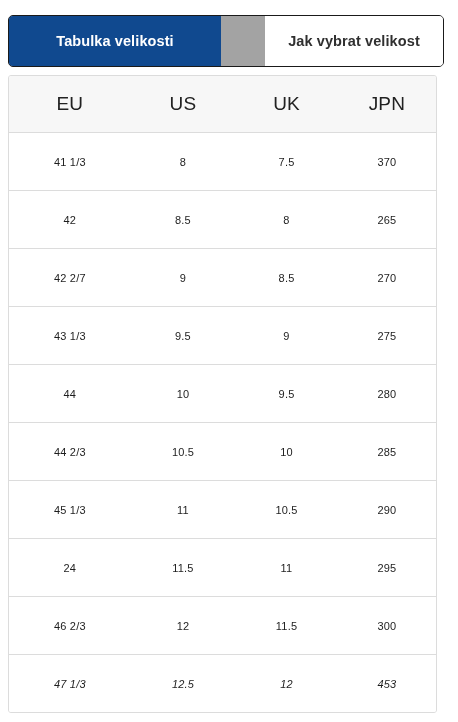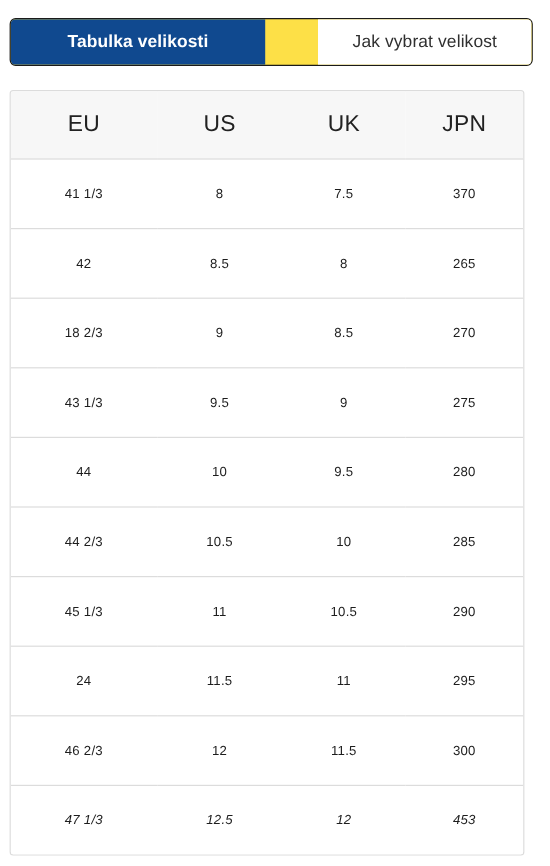--- a/index.html
+++ b/index.html
@@ -21,27 +21,27 @@
     height: 722px;
     box-sizing: border-box;
   }
 
   
   .tabs {
     position: absolute;
     left: 8px;
     top: 15px;
     width: 436px;
-    height: 40px;
+    height: 52px;
     box-sizing: border-box;
     display: flex;
     border: 1px solid #1a1a1a;
     border-radius: 5px;
     overflow: hidden;
-    background: #fde047;
+    background: #a3a3a3;
     gap: 44px;
   }
   .tab {
     display: flex;
     align-items: center;
     justify-content: center;
     height: 100%;
     box-sizing: border-box;
     font-size: 14.5px;
     letter-spacing: 0.1px;
@@ -51,21 +51,21 @@
   .tab-active {
     width: 212px;
     background: #10498f;
     color: #ffffff;
     font-weight: bold;
   }
   .tab-inactive {
     flex: 1;
     background: #ffffff;
     color: #303030;
-    font-weight: normal;
+    font-weight: bold;
   }
 
   
   .table-wrap {
     position: absolute;
     left: 8px;
     top: 75px;
     width: 429px;
     box-sizing: border-box;
     border: 1px solid #dcdcdc;
@@ -142,21 +142,21 @@
           <td>7.5</td>
           <td>370</td>
         </tr>
         <tr>
           <td>42</td>
           <td>8.5</td>
           <td>8</td>
           <td>265</td>
         </tr>
         <tr>
-          <td>18 2/3</td>
+          <td>42 2/7</td>
           <td>9</td>
           <td>8.5</td>
           <td>270</td>
         </tr>
         <tr>
           <td>43 1/3</td>
           <td>9.5</td>
           <td>9</td>
           <td>275</td>
         </tr>

